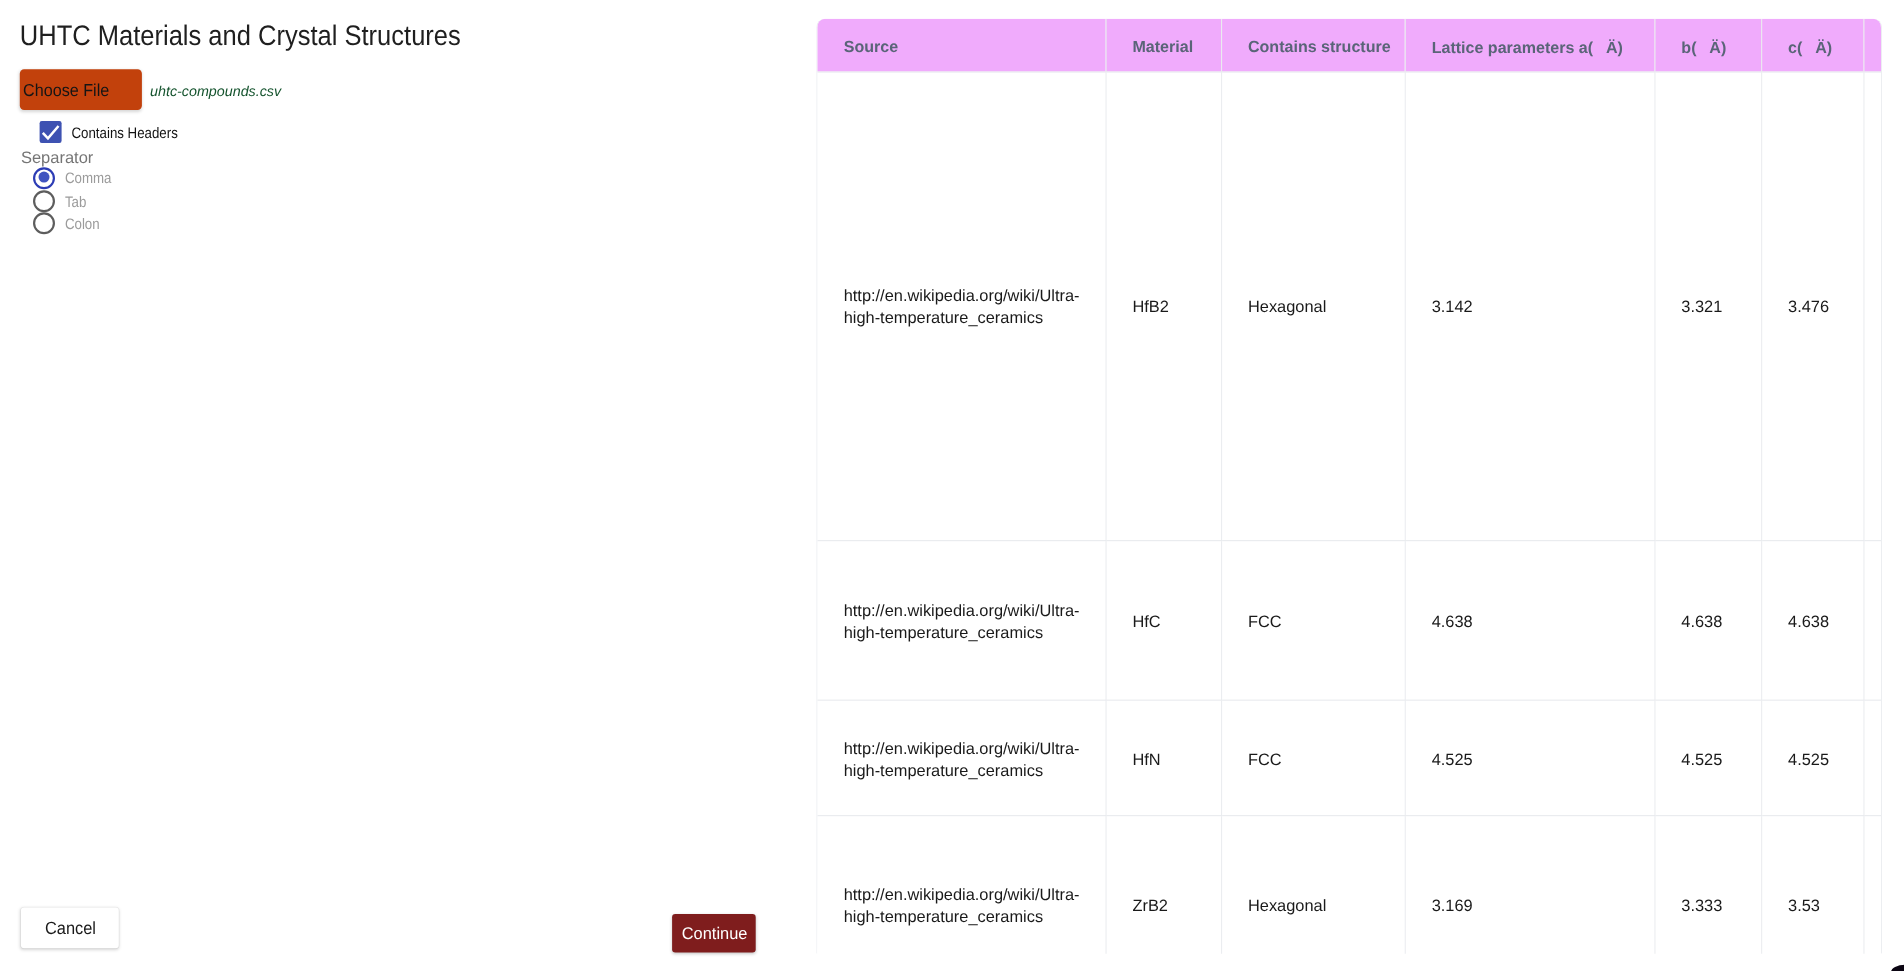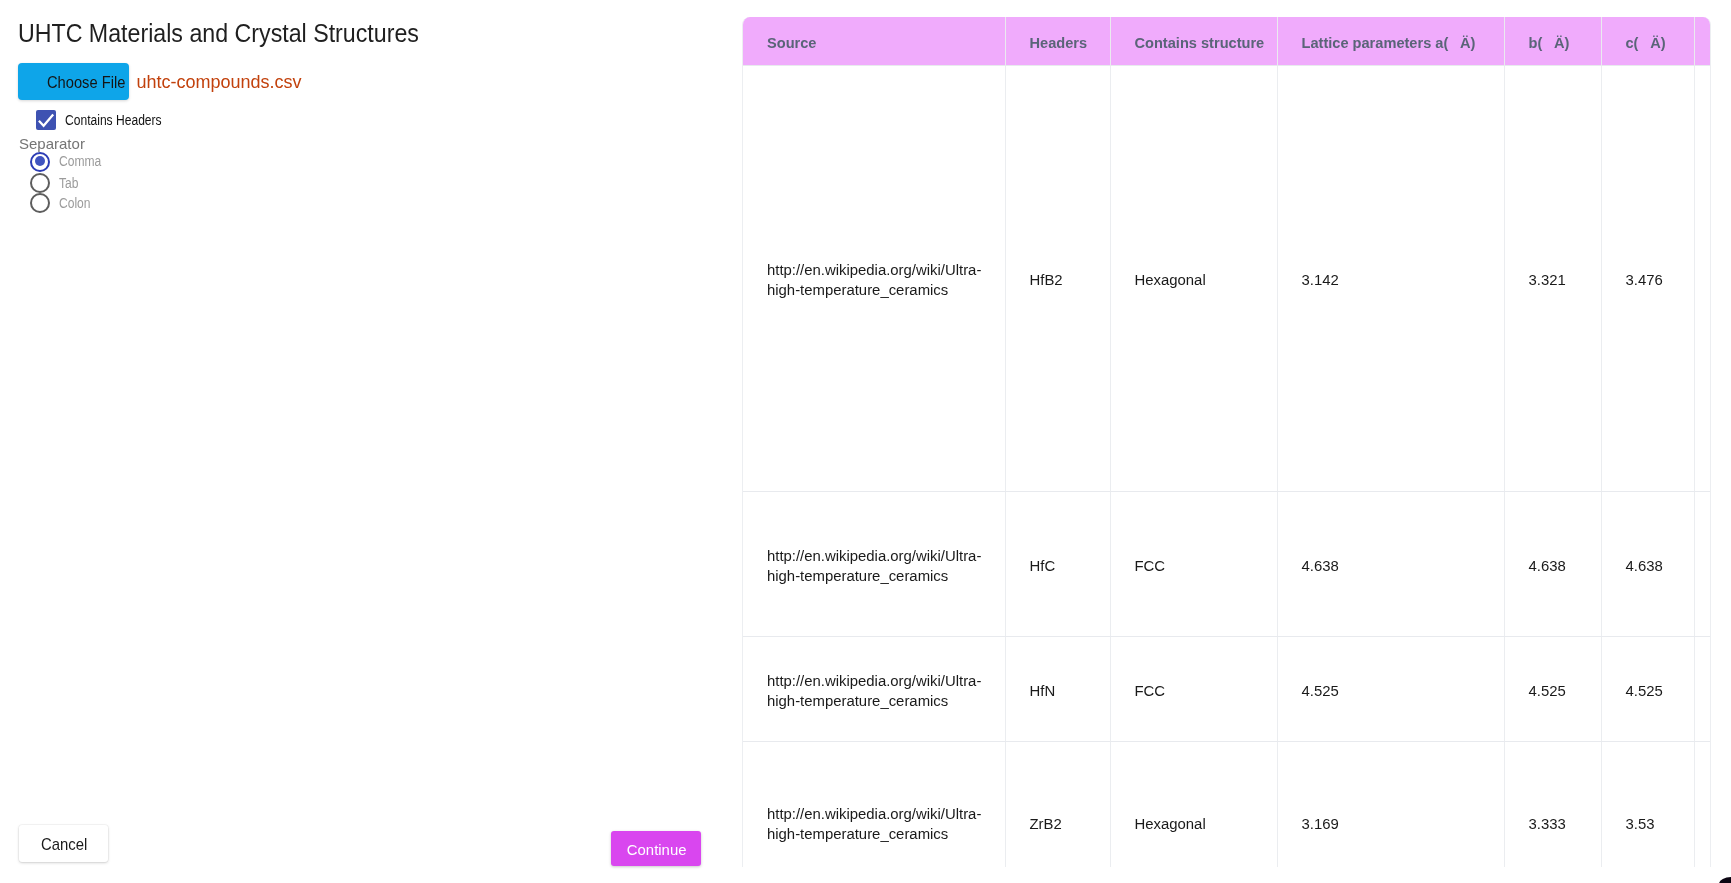--- a/index.html
+++ b/index.html
@@ -16,31 +16,31 @@
   #page-title {
     position:absolute; left:18px; top:20px;
     font-size:25.7px; line-height:26px; color:#1f1f1f; font-weight:400;
     white-space:nowrap;
     transform: scaleX(0.903); transform-origin: 0 0;
   }
 
   #file-row { position:absolute; left:18.3px; top:63px; height:37px; display:flex; align-items:center; }
   .file-btn {
     height:37px; width:110.4px;
-    background:#0ea5e9;
+    background:#c2410c;
     border:none; border-radius:4px;
     font-family:"Liberation Sans", sans-serif;
     font-size:15.8px; color:#151515;
     box-shadow: 0 1px 3px rgba(0,0,0,.16);
-    display:flex; align-items:center; justify-content:flex-end;
+    display:flex; align-items:center; justify-content:flex-start;
     cursor:default;
   }
   .file-btn span { display:inline-block; transform:scaleX(0.93); position:relative; top:1px; }
-  .file-name { margin-left:7.7px; font-size:18px; color:#c2410c; white-space:nowrap;
-               display:inline-block; transform-origin:0 50%; transform:scaleX(1); position:relative; top:1px; }
+  .file-name { margin-left:7.7px; font-size:13px; color:#14532d; white-space:nowrap;
+               display:inline-block; transform-origin:0 50%; transform:scaleX(1); position:relative; top:1px;font-style:italic; }
 
   #headers-row { position:absolute; left:36px; top:110px; display:flex; align-items:center; height:20px;text-align:center; }
   .cb {
     width:20px; height:20px; border-radius:2px;
     background:#3e52b2; position:relative; flex:none;
   }
   .cb svg { position:absolute; left:0; top:0; }
   .cb-label { margin-left:9px; font-size:13.8px; color:#131313; white-space:nowrap;
               display:inline-block; transform-origin:0 50%; transform:scaleX(0.875); }
 
@@ -64,22 +64,22 @@
   #cancel-btn {
     position:absolute; left:19px; top:825px; width:89.2px; height:36.5px;
     background:#fff; border-radius:3px;
     font-size:16.1px; color:#1a1a1a;
     display:flex; align-items:center; justify-content:center;
     box-shadow:0 1px 3px rgba(0,0,0,.17), 0 0 0 0.7px rgba(0,0,0,.045);
     cursor:default;
   }
   #cancel-btn span { display:inline-block; transform:scaleX(0.925); position:relative; top:1.5px; }
   #continue-btn {
-    position:absolute; left:611.4px; top:830.7px; width:90px; height:35.3px;
-    background:#d946ef; border:none; border-radius:3px;
+    position:absolute; left:611.4px; top:830.7px; width:76px; height:35.3px;
+    background:#7f1d1d; border:none; border-radius:3px;
     font-size:15.3px; color:#fff;
     display:flex; align-items:center; justify-content:center;
     box-shadow:0 1px 3px rgba(0,0,0,.22);
     cursor:default;
   }
   #continue-btn span { display:inline-block; transform:scaleX(0.975); position:relative; top:1.5px; }
 
   
   #table-wrap {
     position:absolute; left:742px; top:17px; width:969px; height:850px;
@@ -161,21 +161,21 @@
   </div>
 <div id="continue-btn">
     <span>Continue</span>
   </div>
 
 <div id="table-wrap">
   <table class="preview">
     <thead>
       <tr>
         <th class="c-source"><span>Source</span></th>
-        <th class="c-material"><span>Headers</span></th>
+        <th class="c-material"><span>Material</span></th>
         <th class="c-crystal"><span>Contains structure</span></th>
         <th class="c-a"><span>Lattice parameters a(Ä)</span></th>
         <th class="c-b"><span>b(Ä)</span></th>
         <th class="c-c"><span>c(Ä)</span></th>
         <th class="c-x"></th>
       </tr>
     </thead>
     <tbody>
       <tr class="tall">
         <td class="src">http://en.wikipedia.org/wiki/Ultra-high-temperature_ceramics</td>

